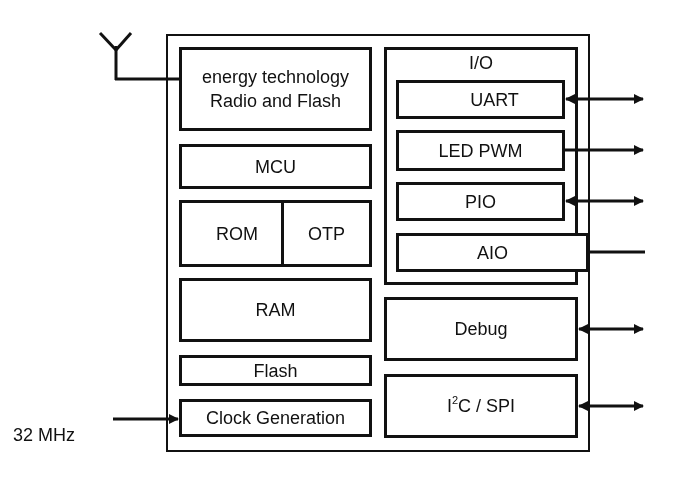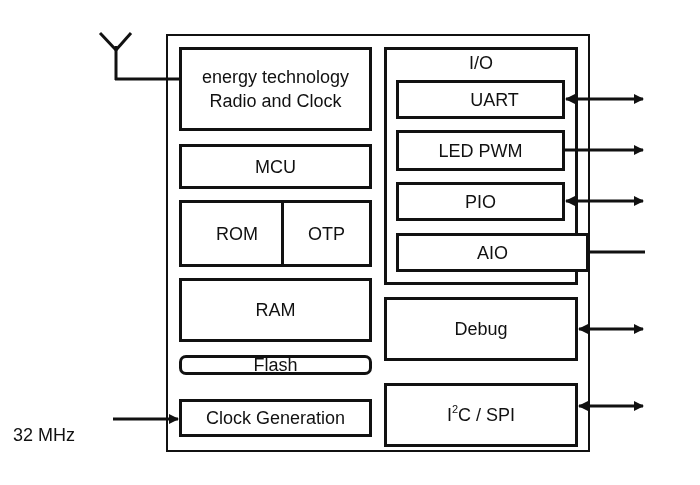--- a/index.html
+++ b/index.html
@@ -48,36 +48,36 @@
   <line x1="579" y1="329" x2="643" y2="329" stroke="#111" stroke-width="3" marker-start="url(#ahs)" marker-end="url(#ah)"></line>
 
   <line x1="579" y1="406" x2="643" y2="406" stroke="#111" stroke-width="3" marker-start="url(#ahs)" marker-end="url(#ah)"></line>
 </svg>
 
 <div class="outer" style="left:166px; top:34px; width:424px; height:418px;"></div>
 
 <div class="blk" style="left:179px; top:47px; width:193px; height:84px;">
   <div>
     <div>energy technology</div>
-    <div>Radio and Clock</div>
+    <div>Radio and Flash</div>
   </div>
 </div>
 <div class="blk" style="left:179px; top:144px; width:193px; height:45px;">
   <span>MCU</span>
 </div>
 <div class="blk" style="left:179px; top:200px; width:116px; height:67px;">
   <span>ROM</span>
 </div>
 <div class="blk" style="left:281px; top:200px; width:91px; height:67px;">
   <span>OTP</span>
 </div>
 <div class="blk" style="left:179px; top:278px; width:193px; height:64px;">
   <span>RAM</span>
 </div>
-<div class="blk" style="left:179px; top:355px; width:193px; height:20px;border-radius:7px;">
+<div class="blk" style="left:179px; top:355px; width:193px; height:31px;">
   <span>Flash</span>
 </div>
 <div class="blk" style="left:179px; top:399px; width:193px; height:38px;">
   <span>Clock Generation</span>
 </div>
 
 <div class="iobox" style="left:384px; top:47px; width:194px; height:238px;"></div>
 <div class="iolabel" style="left:384px; top:53px; width:194px;">I/O</div>
 <div class="blk" style="left:396px; top:80px; width:169px; height:39px;padding-left:28px;">
   <span>UART</span>
@@ -89,17 +89,17 @@
   <span>PIO</span>
 </div>
 <div class="blk" style="left:396px; top:233px; width:193px; height:39px;">
   <span>AIO</span>
 </div>
 
 <div class="blk" style="left:384px; top:297px; width:194px; height:64px;">
   <span>Debug</span>
 </div>
 
-<div class="blk" style="left:384px; top:374px; width:194px; height:64px;margin-top:9px;">
+<div class="blk" style="left:384px; top:374px; width:194px; height:64px;">
   <span><span>I</span><sup>2</sup><span>C / SPI</span></span>
 </div>
 
 <div class="ext" style="left:13px; top:407px;">32 MHz</div>
 
 </body></html>

